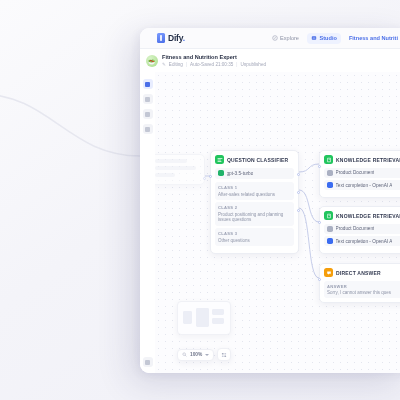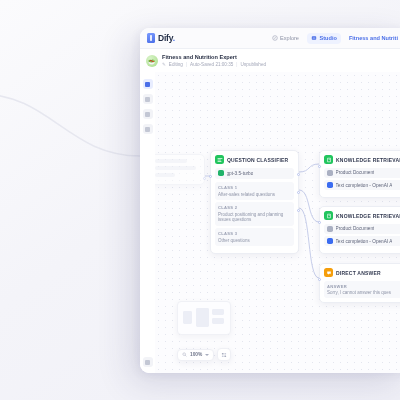--- a/index.html
+++ b/index.html
@@ -27,21 +27,21 @@
     box-shadow:-10px 10px 34px rgba(40,44,96,.14), -2px 2px 10px rgba(40,44,96,.07);
     overflow:hidden;
   }
 
   
   .topbar{
     position:relative;height:20px;background:#fbfbfd;
     border-bottom:1px solid #eef0f5;
     display:flex;align-items:center;
   }
-  .logo{display:flex;align-items:center;gap:3px;padding-left:7px;}
+  .logo{display:flex;align-items:center;gap:3px;padding-left:17px;}
   .logo-mark{
     width:8px;height:10px;border-radius:1.5px;
     background:linear-gradient(160deg,#7b9bff 0%,#4b6fe8 100%);
     position:relative;
   }
   .logo-mark::after{
     content:"";position:absolute;left:2.6px;top:2px;width:2.4px;height:6px;
     background:#ffffff;border-radius:.7px;opacity:.85;
   }
   .logo-text{font-size:8.5px;font-weight:700;color:#1f2a44;letter-spacing:-.2px;}

